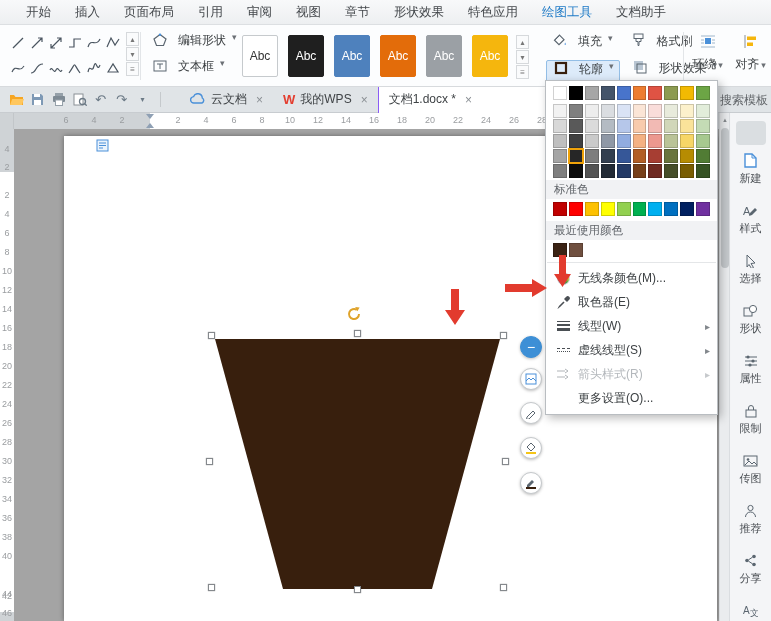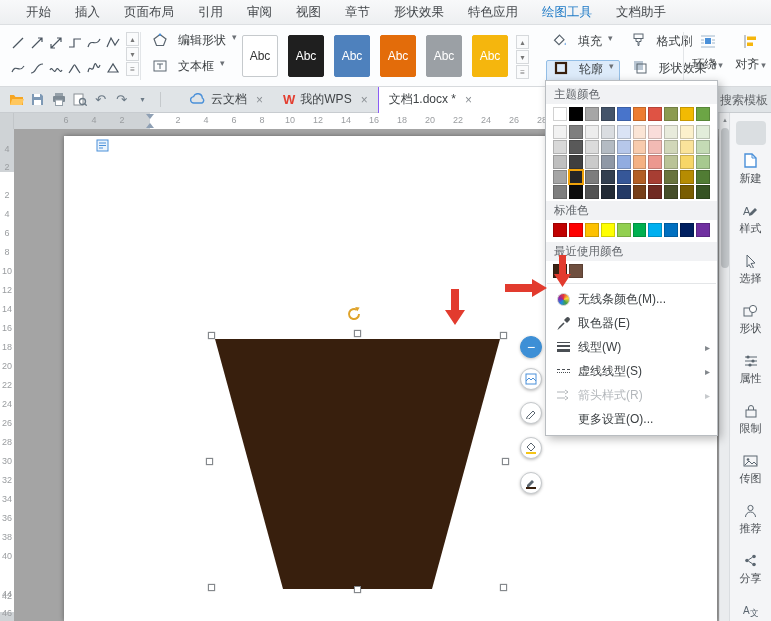--- a/index.html
+++ b/index.html
@@ -538,21 +538,20 @@
             <svg width="15" height="13" viewBox="0 0 15 13">
               <text x="0" y="10" font-size="10" fill="#5B6670">A</text>
               <text x="7" y="12" font-size="9" fill="#5B6670">文</text>
             </svg>
           </span>
         </div>
       </div>
   </div>
 
   <div class="menu">
-    <div class="mhead">主题颜色</div>
     <div id="theme-grid">
         <div class="srow main">
           <div class="sw" style="background: rgb(255, 255, 255);"></div>
           <div class="sw" style="background: rgb(0, 0, 0);"></div>
           <div class="sw" style="background: rgb(166, 166, 166);"></div>
           <div class="sw" style="background: rgb(68, 84, 106);"></div>
           <div class="sw" style="background: rgb(72, 116, 203);"></div>
           <div class="sw" style="background: rgb(237, 125, 49);"></div>
           <div class="sw" style="background: rgb(223, 83, 68);"></div>
           <div class="sw" style="background: rgb(140, 155, 81);"></div>

